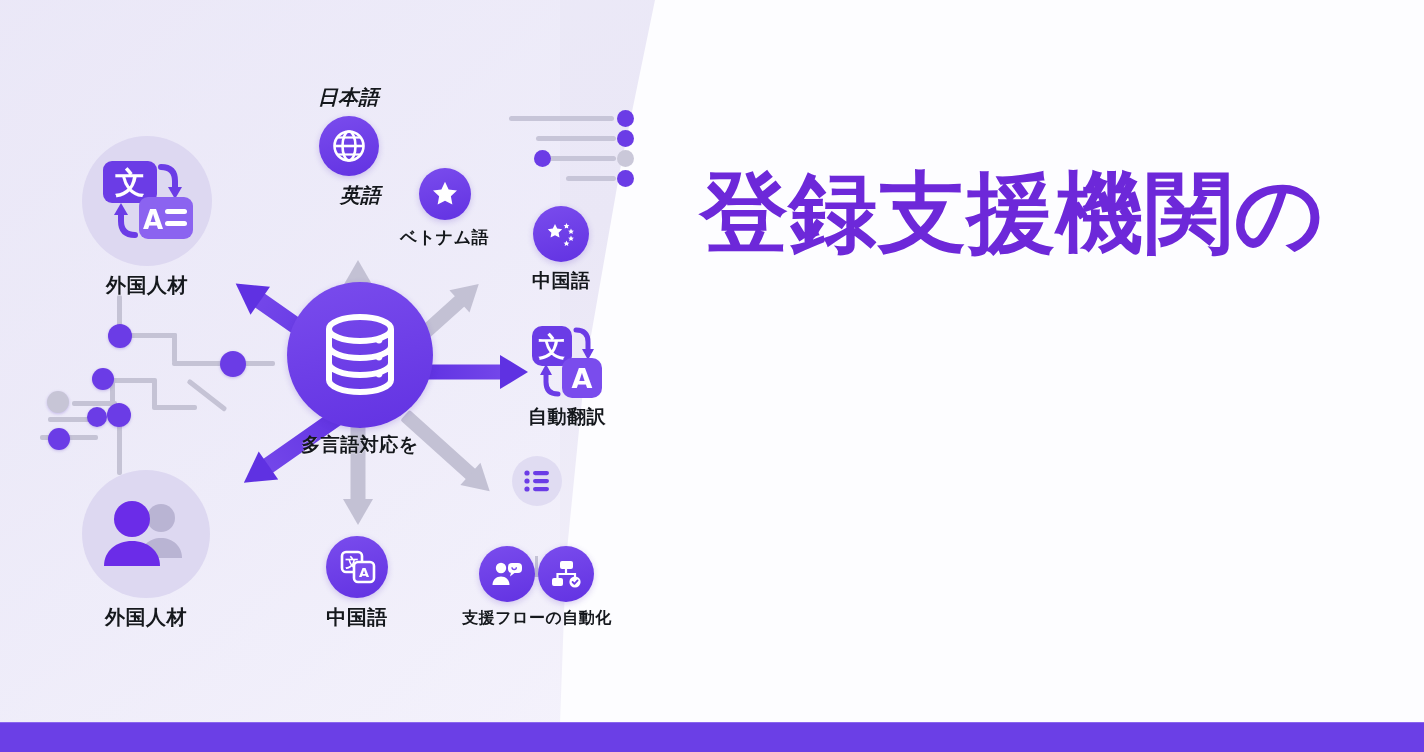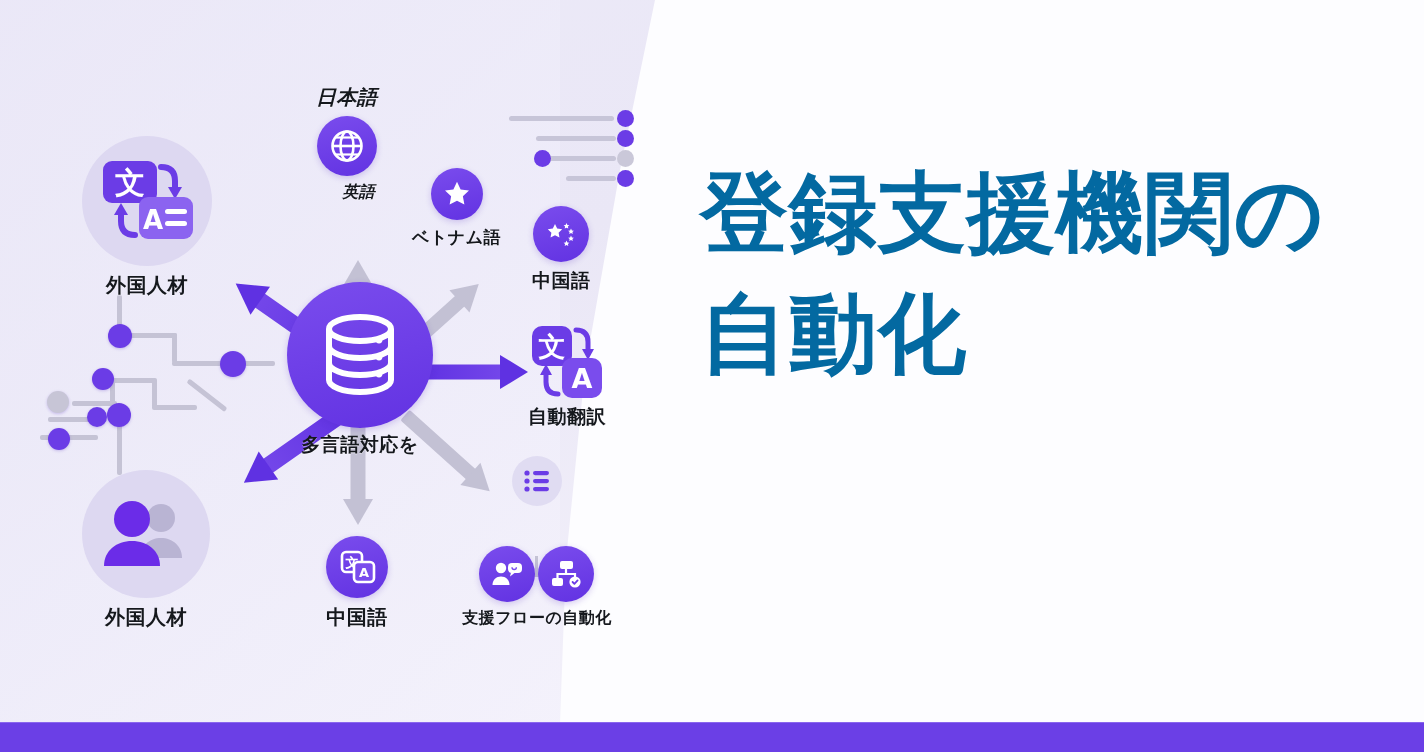--- a/index.html
+++ b/index.html
@@ -66,21 +66,21 @@
   .sl-dot{position:absolute;top:2px;width:17px;height:17px;border-radius:50%;background:#6b3ce6;}
   .sl-dot.gray{background:#cac8d9;}
 
   
   .flow-lines{position:absolute;left:472px;top:496px;width:130px;height:50px;}
   .fl{position:absolute;background:#c5c3d5;}
 
   
   .headline{
     position:absolute;left:700px;top:152px;width:700px;
-    font-weight:bold;color:#0369a1;font-size:88px;line-height:1.38;
+    font-weight:bold;color:#6d28d9;font-size:88px;line-height:1.38;
     letter-spacing:1px;
   }
   .headline div{white-space:nowrap;}
 
   svg{display:block;}
 </style>
 </head>
 <body>
 
 <div class="stage">
@@ -188,24 +188,24 @@
     <div class="lbl lbl-top" style="font-size:20px;">日本語</div>
     <div class="circle c-purple" style="width:60px;height:60px;">
       <svg width="36" height="36" viewBox="0 0 36 36">
         <circle cx="18" cy="18" r="14.5" stroke="#fff" stroke-width="2.6" fill="none"></circle>
         <ellipse cx="18" cy="18" rx="6.5" ry="14.5" stroke="#fff" stroke-width="2.6" fill="none"></ellipse>
         <line x1="3.5" y1="18" x2="32.5" y2="18" stroke="#fff" stroke-width="2.6"></line>
         <line x1="6" y1="9.5" x2="30" y2="9.5" stroke="#fff" stroke-width="2.2"></line>
         <line x1="6" y1="26.5" x2="30" y2="26.5" stroke="#fff" stroke-width="2.2"></line>
       </svg>
     </div>
-    <div class="lbl" style="font-size:16px;margin-left:24px;">英語</div>
-  </div>
-
-  <div class="node" style="left:412px;top:168px;text-align:center;">
+    <div class="lbl" style="font-size:20px;margin-left:24px;">英語</div>
+  </div>
+
+  <div class="node" style="left:400px;top:168px;text-align:center;">
     <div class="circle c-purple" style="width:52px;height:52px;">
       <svg width="30" height="30" viewBox="0 0 24 24" fill="#fff">
         <path d="M12 2.2l2.9 6.1 6.7.9-4.9 4.6 1.2 6.6L12 17.3 6.1 20.4l1.2-6.6L2.4 9.2l6.7-.9z"></path>
       </svg>
     </div>
     <div class="lbl" style="font-size:17px;">ベトナム語</div>
   </div>
 
   <div class="node" style="left:532px;top:206px;">
     <div class="circle c-purple" style="width:56px;height:56px;">
@@ -313,17 +313,16 @@
         <path d="M42 60c0-12 9.4-20 21-20s21 8 21 20z" fill="#b9b4d3"></path>
         <circle cx="34" cy="21" r="18" fill="#6b2ce8"></circle>
         <path d="M6 68c0-15.4 12.6-25 28-25s28 9.6 28 25z" fill="#6b2ce8"></path>
       </svg>
     </div>
     <div class="lbl" style="font-size:20px;">外国人材</div>
   </div>
 
   <div class="headline">
     <div>登録支援機関の</div>
-    <div>自動化</div>
   </div>
 
   <div class="bottom-bar"></div>
 </div>
 
 </body></html>

